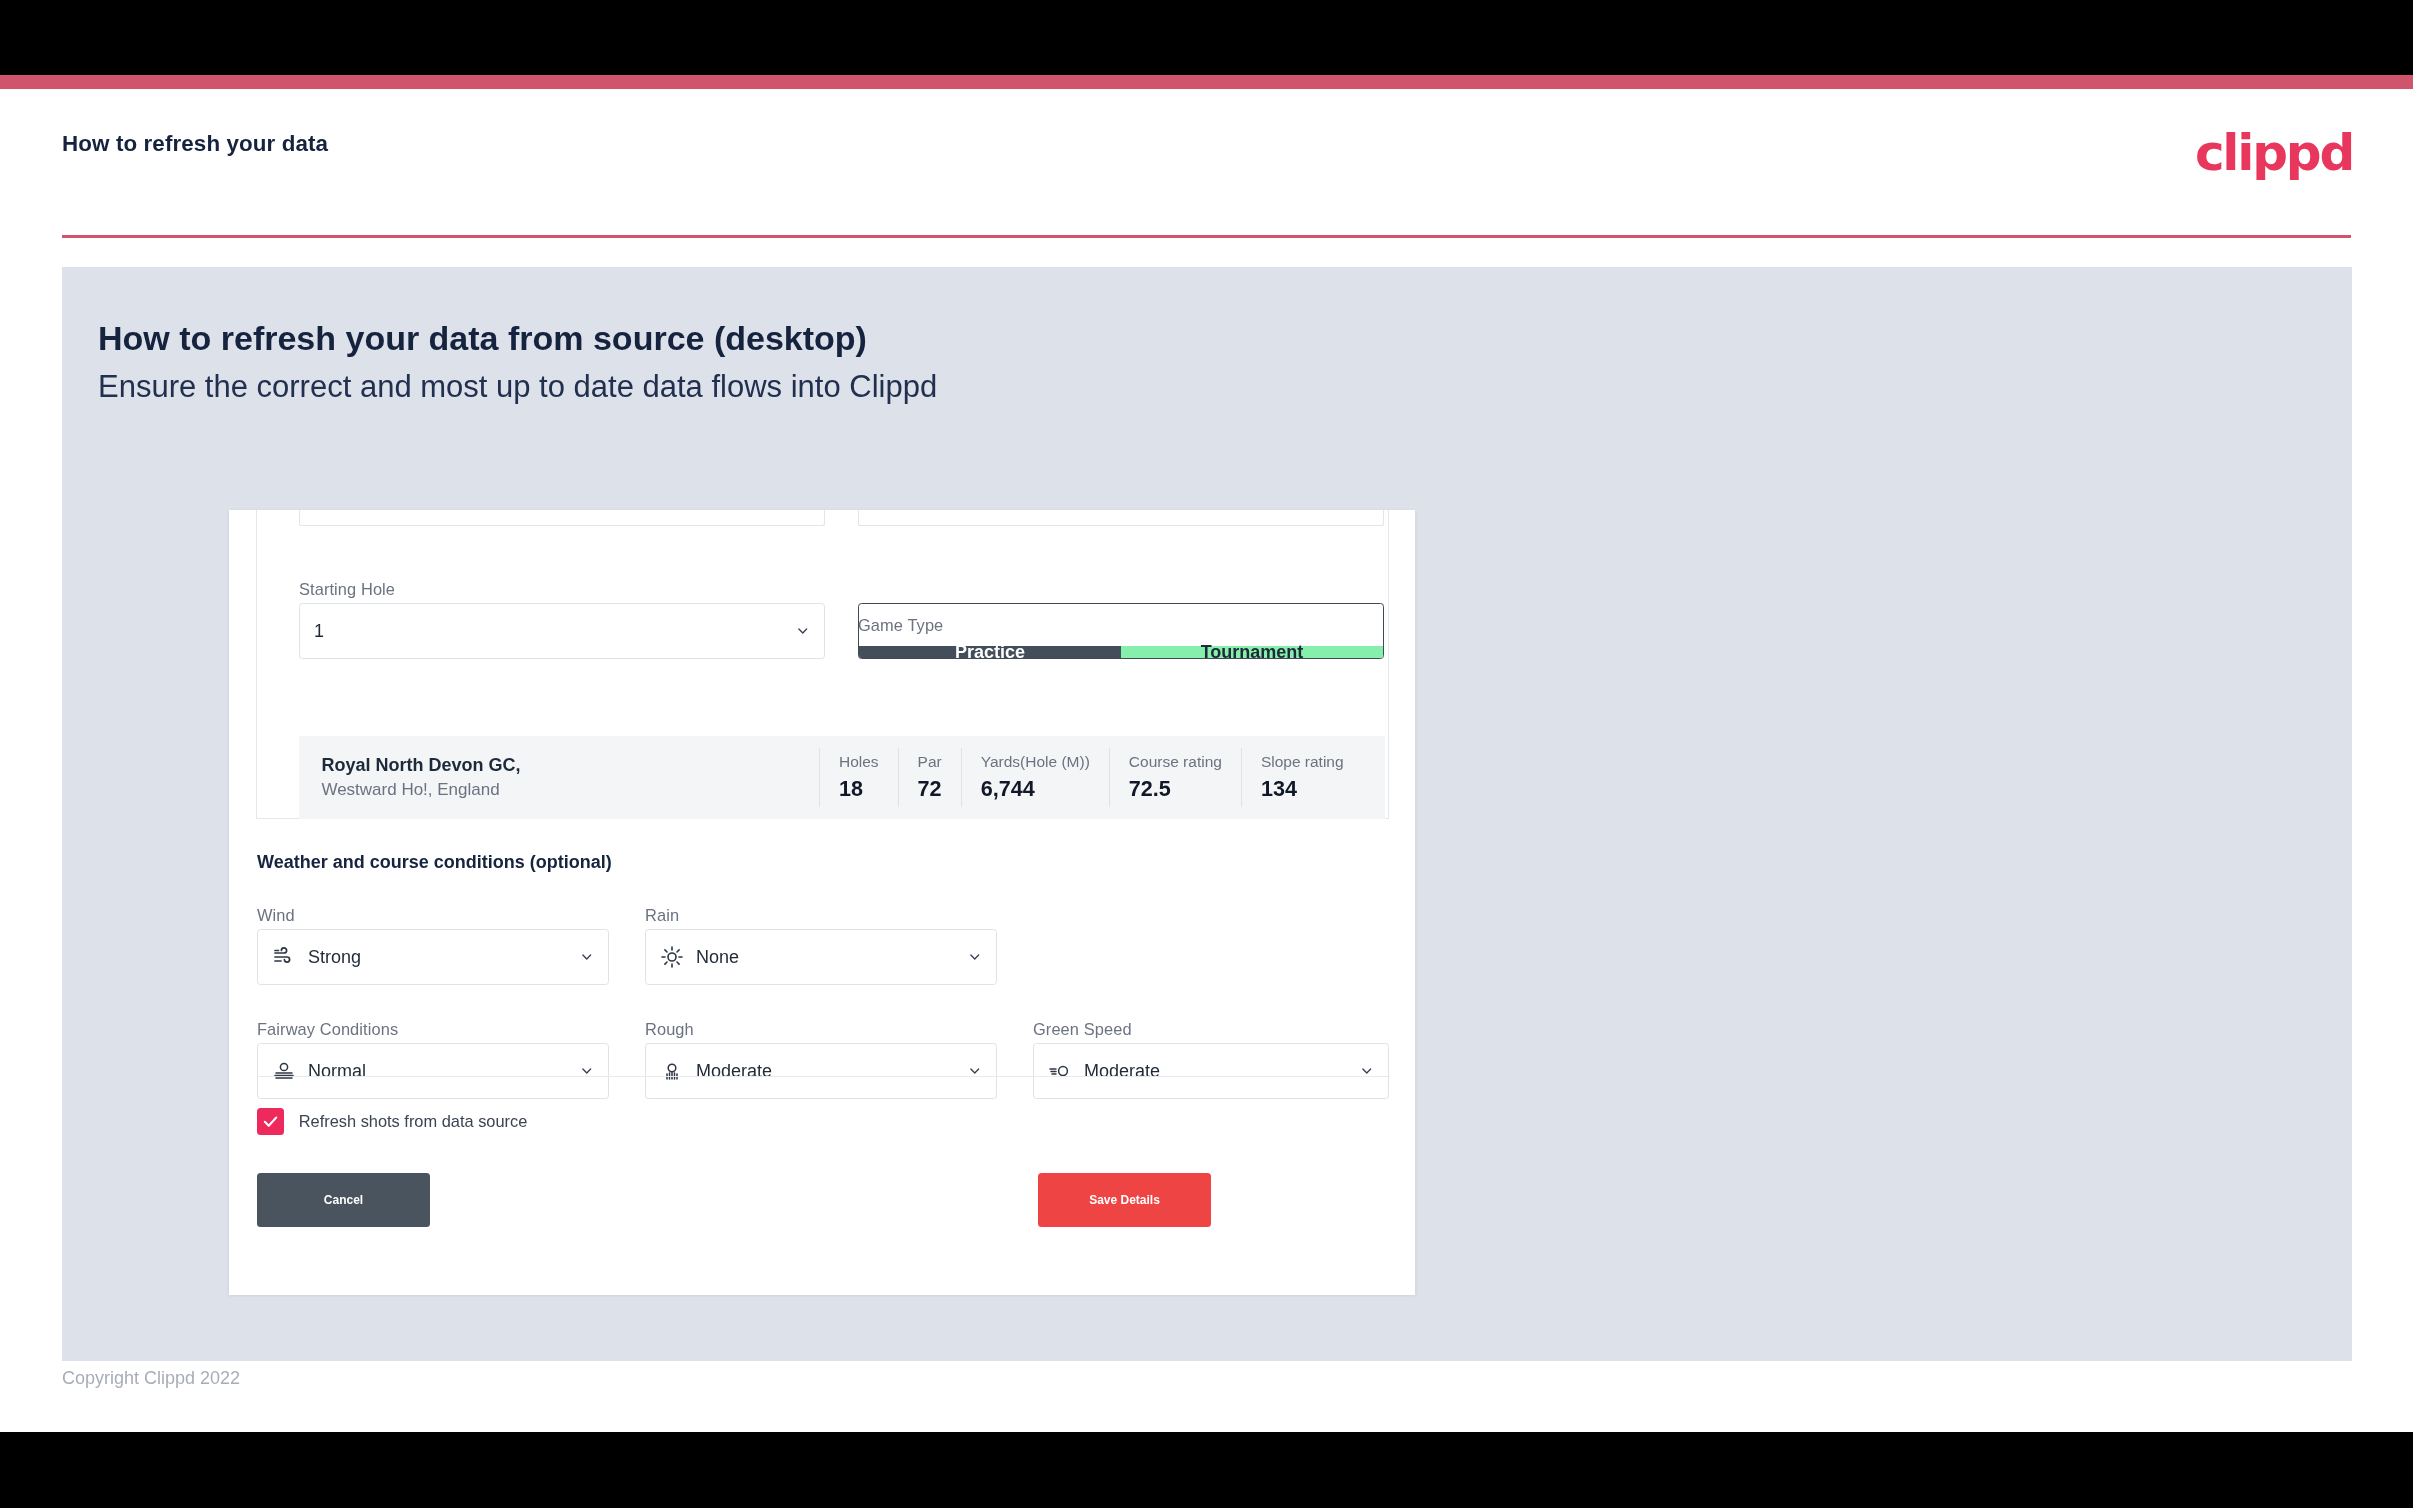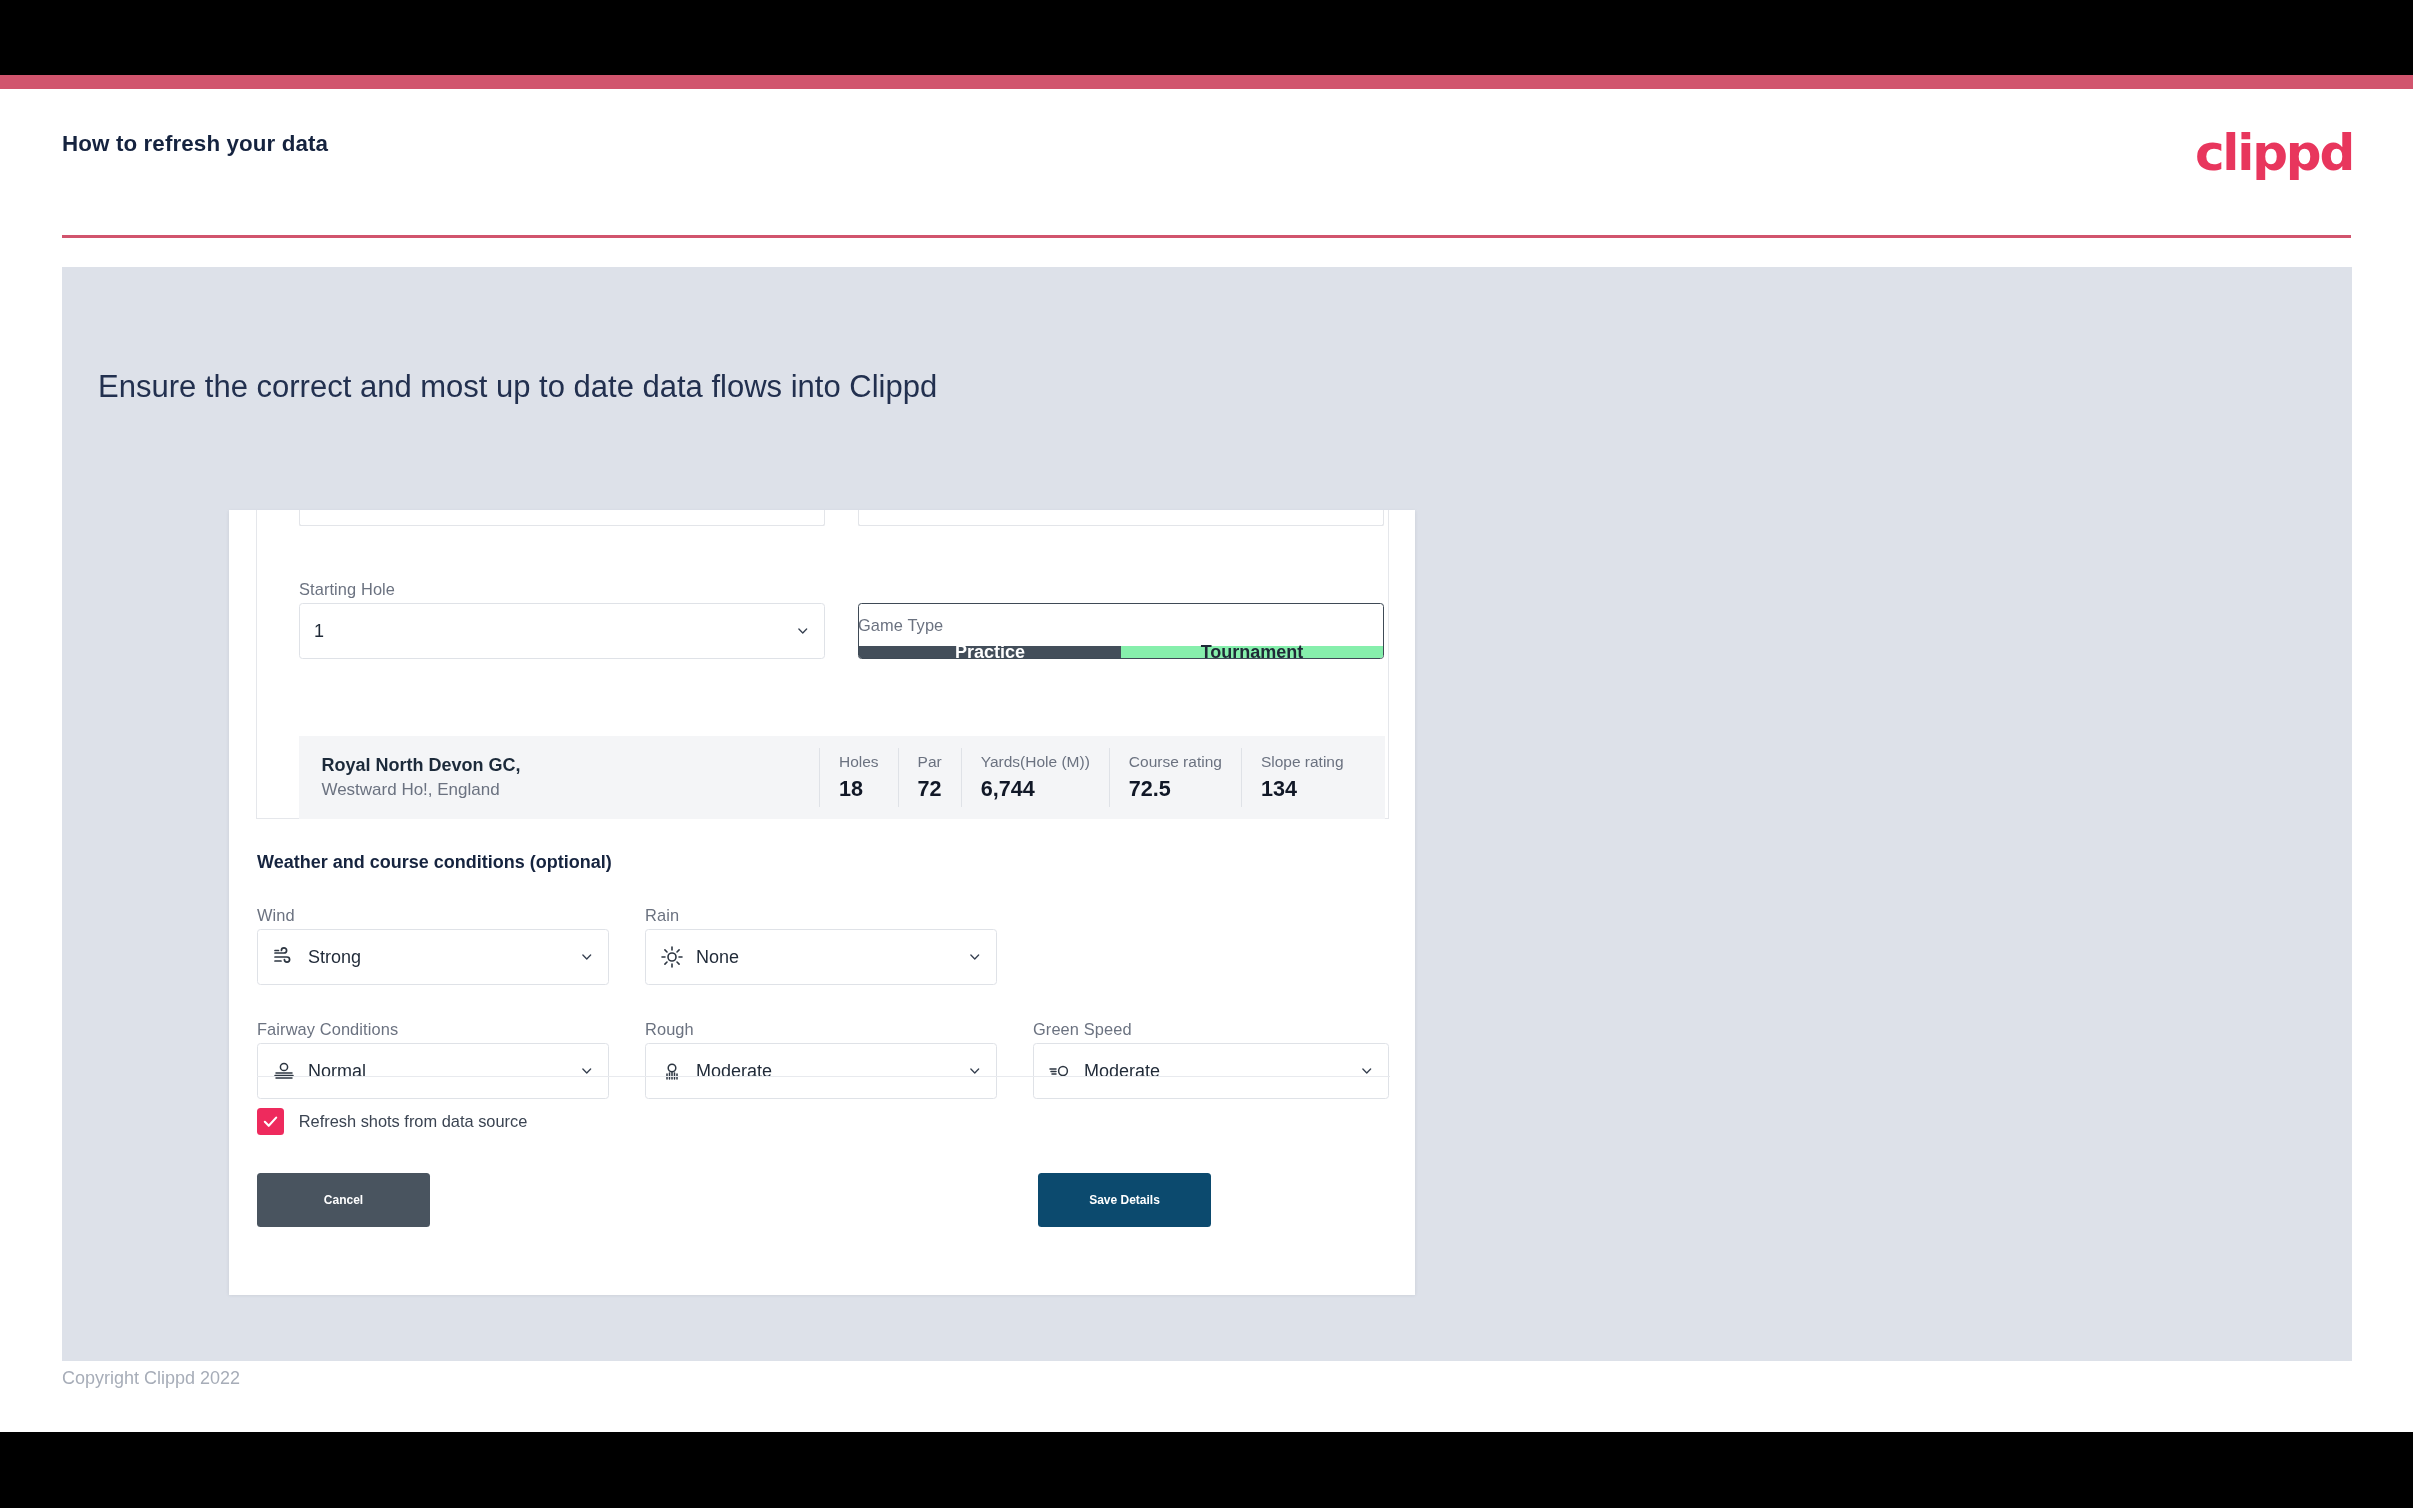--- a/index.html
+++ b/index.html
@@ -138,41 +138,42 @@
   .chk svg { display:block; }
   .chk-label { font-size:16.4px; color:#3b4452; margin-left:14.7px; }
 
   
   .btn {
     position:absolute; height:54px; border-radius:3.5px; border:none;
     display:flex; align-items:center; justify-content:center;
     font-size:12px; font-weight:700; color:#ffffff; cursor:pointer;
   }
   .btn-cancel { left:28px; top:663px; width:173px; background:#49545f; }
-  .btn-save   { left:809px; top:663px; width:173px; background:#0c4a6e; }
+  .btn-save   { left:809px; top:663px; width:173px; background:#ef4444; }
 
   
   .footer {
     position:absolute; left:62px; top:1368px;
     font-size:18px; color:#a7adb8;
   }
 </style>
 </head>
 <body>
 
 <div class="slide">
 
   <div class="bar-top-black"></div>
   <div class="bar-top-pink"></div>
 
   <div class="header-title">How to refresh your data</div>
   <div class="logo">clippd</div>
   <div class="header-rule"></div>
 
   <div class="panel"></div>
+  <div class="panel-title">How to refresh your data from source (desktop)</div>
   <div class="panel-subtitle">Ensure the correct and most up to date data flows into Clippd</div>
 
 
   <div class="shot">
 
     <div class="modal-inner">
 
       <div class="stub-input a"></div>
       <div class="stub-input b"></div>
 

